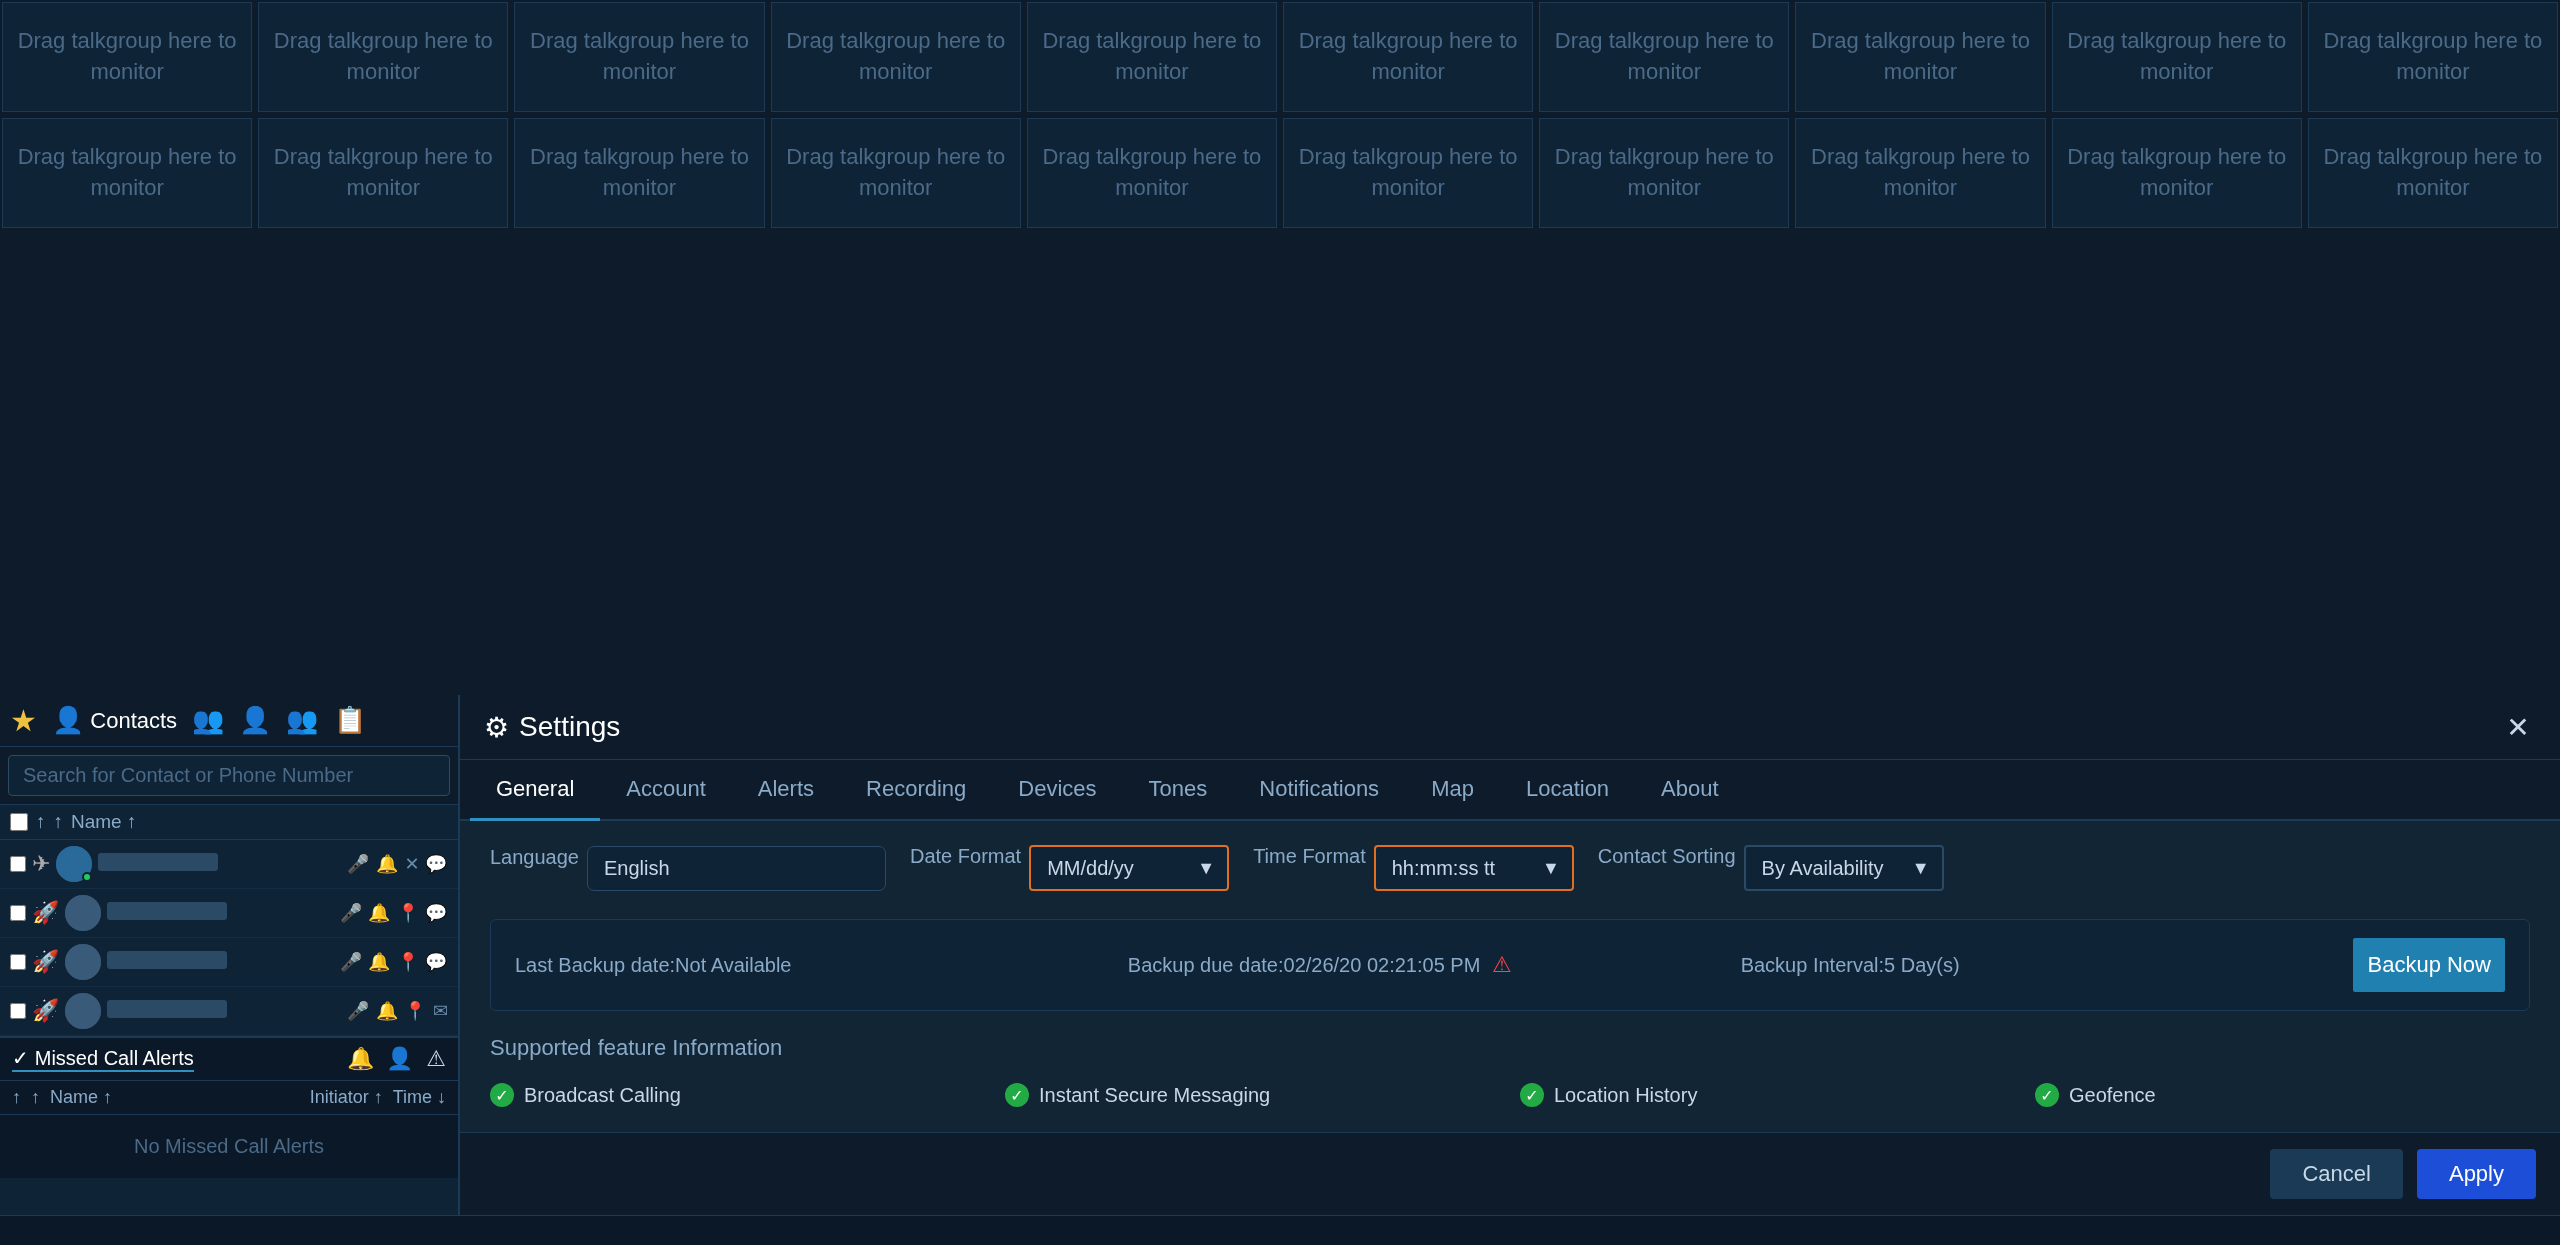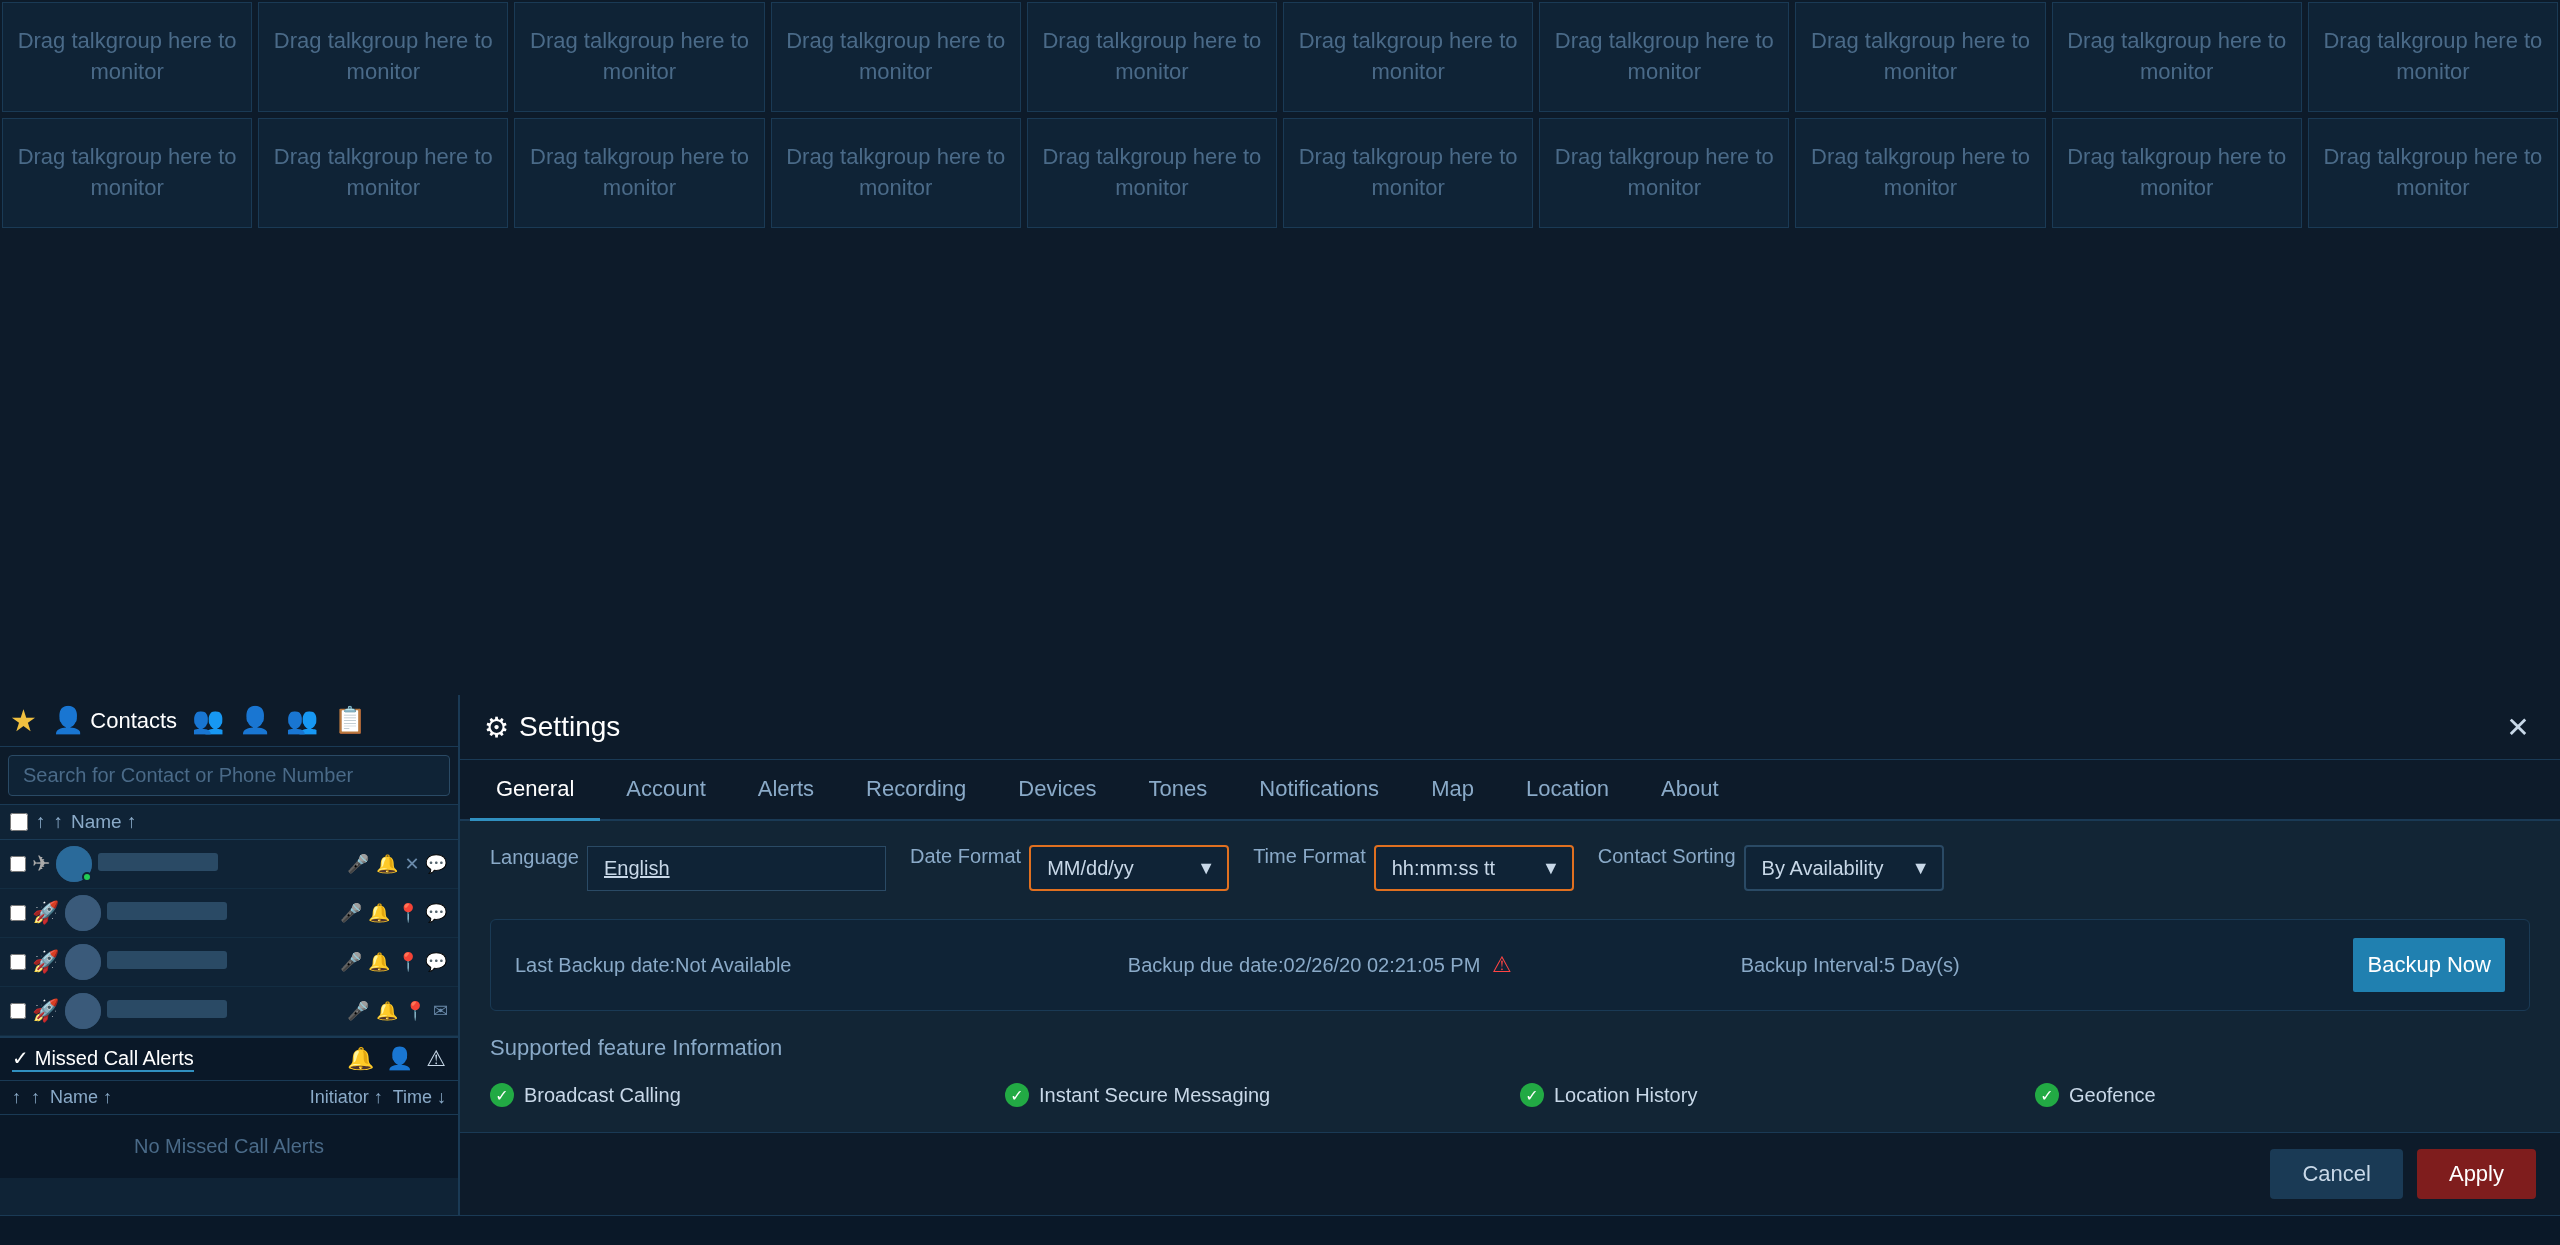--- a/index.html
+++ b/index.html
@@ -263,24 +263,23 @@
       font-size: 20px;
       color: #8aaac8;
       font-weight: 500;
     }
     .form-input {
       background: #0f2336;
       border: 1px solid #2a4a65;
       color: #c8d8e8;
       padding: 10px 16px;
       font-size: 20px;
-      border-radius: 0;
+      border-radius: 7px;
       outline: none;
       min-width: 180px;
-      text-decoration: underline;
     }
 
     .form-select-wrapper {
       position: relative;
       display: inline-flex;
       align-items: center;
     }
     .form-select {
       appearance: none;
       background: #0f2336;
@@ -377,21 +376,21 @@
       font-size: 22px;
       border-radius: 4px;
       cursor: pointer;
       border: none;
     }
     .footer-btn.cancel {
       background: #1a3a55;
       color: #c8d8e8;
     }
     .footer-btn.apply {
-      background: #7f1d1d;
+      background: #1d4ed8;
       color: #fff;
     }
 
     
     ::-webkit-scrollbar { width: 8px; }
     ::-webkit-scrollbar-track { background: #0d1b2a; }
     ::-webkit-scrollbar-thumb { background: #2a4a65; border-radius: 4px; }
 
     
     .taskbar {

